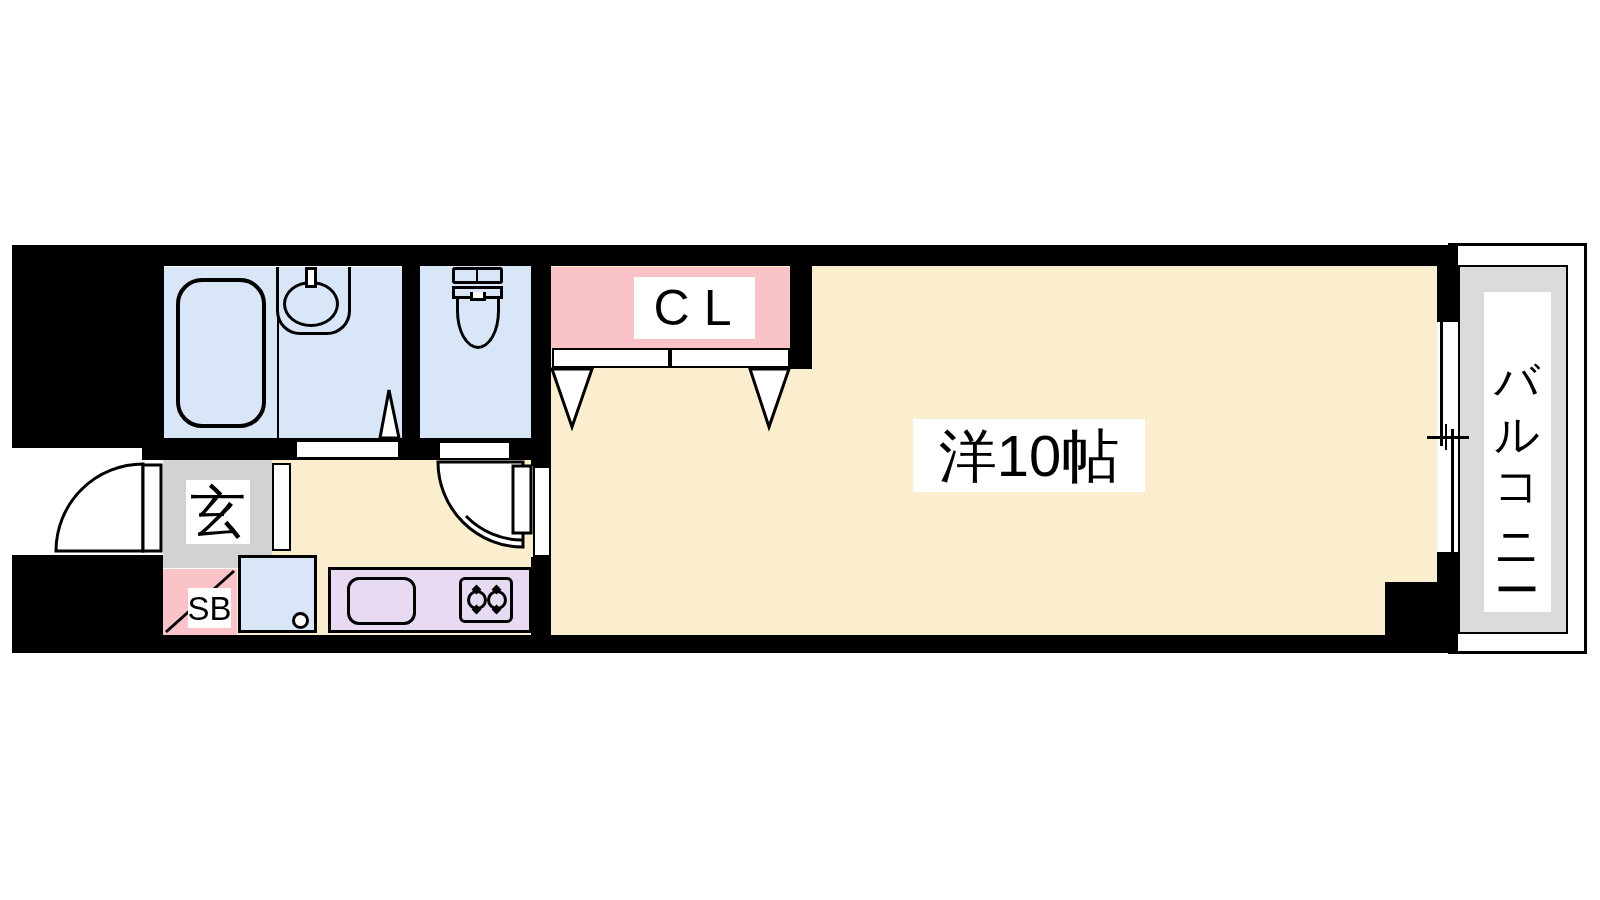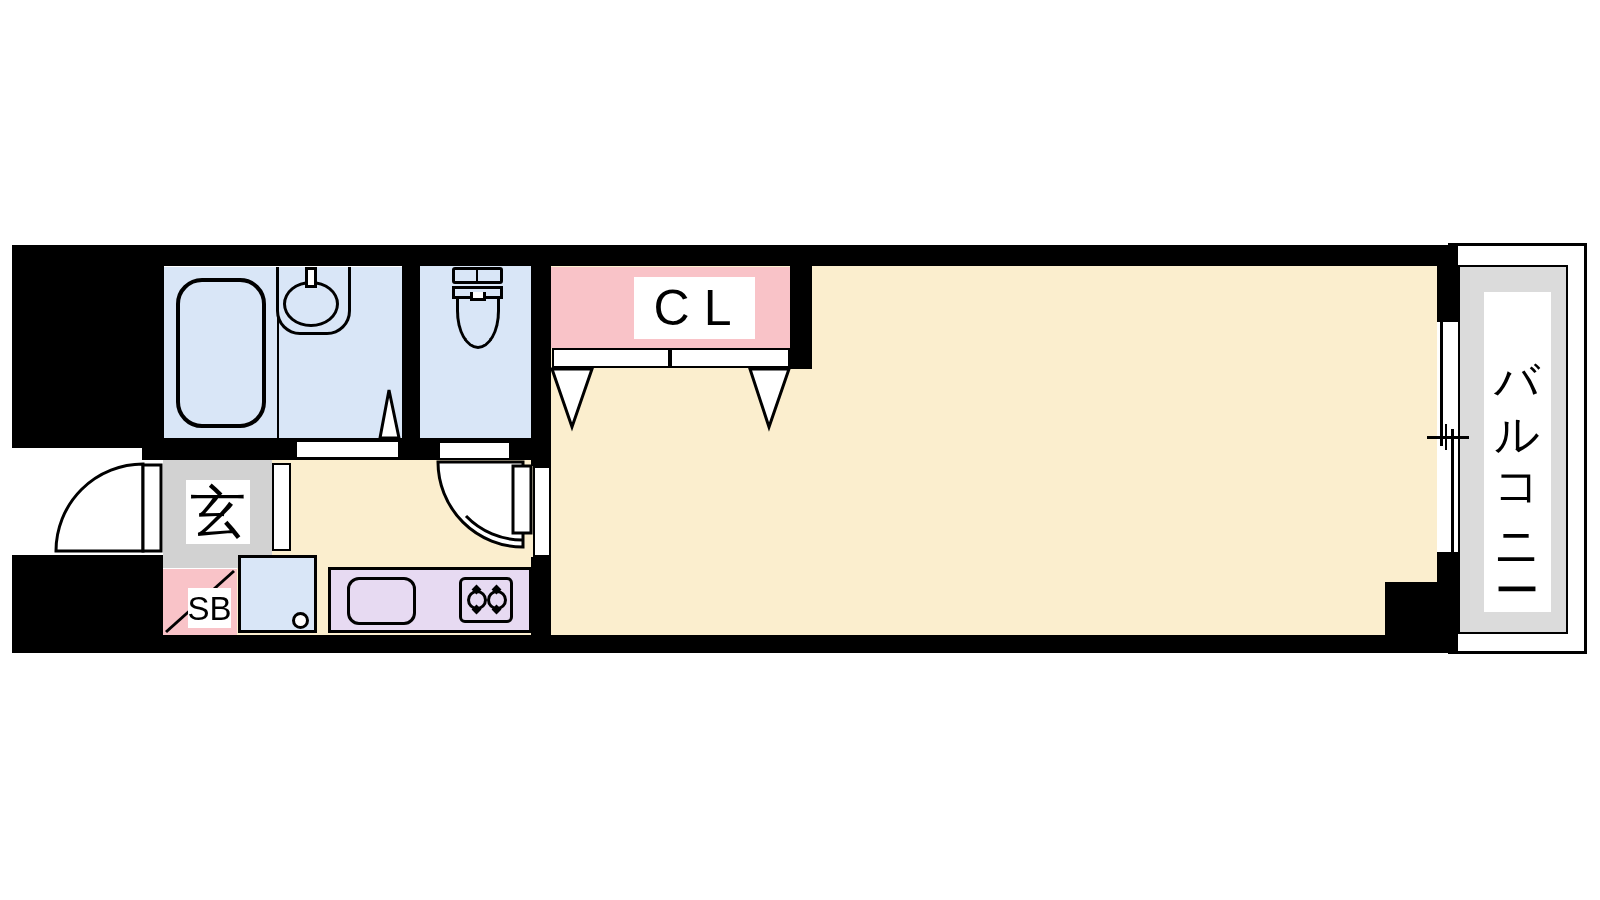--- a/index.html
+++ b/index.html
@@ -104,17 +104,20 @@
 
   <div class="labelbox" style="left:602px;top:277px;width:121px;height:62px;font-size:50px;letter-spacing:14px;padding-left:10px;margin-left:32px;">
     <span>CL</span>
   </div>
   <div class="labelbox" style="left:186px;top:480px;width:64px;height:64px;font-size:56px;">
     <span>玄</span>
   </div>
   <div class="labelbox" style="left:188px;top:588px;width:43px;height:40px;font-size:33px;">
     <span>SB</span>
   </div>
+  <div class="labelbox" style="left:913px;top:419px;width:232px;height:73px;font-size:58px;">
+    <span>洋10帖</span>
+  </div>
   <div class="labelbox" style="left:1484px;top:292px;width:67px;height:320px;font-size:45px;">
     <span style="writing-mode:vertical-rl;text-orientation:upright;letter-spacing:8px;">バルコニー</span>
   </div>
 
 </div>
 
 </body></html>

